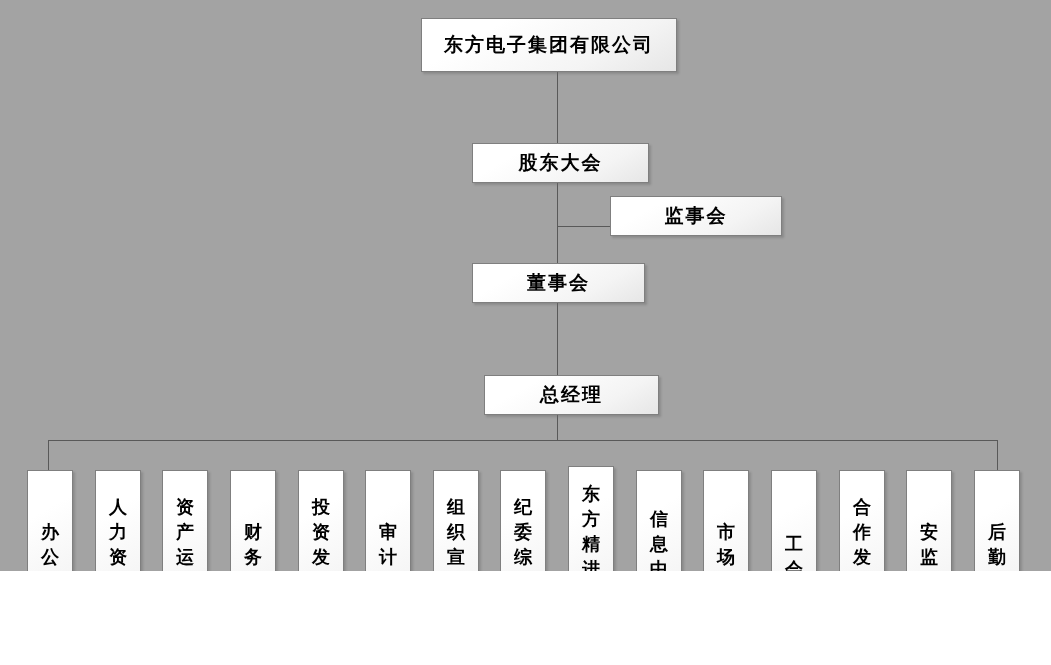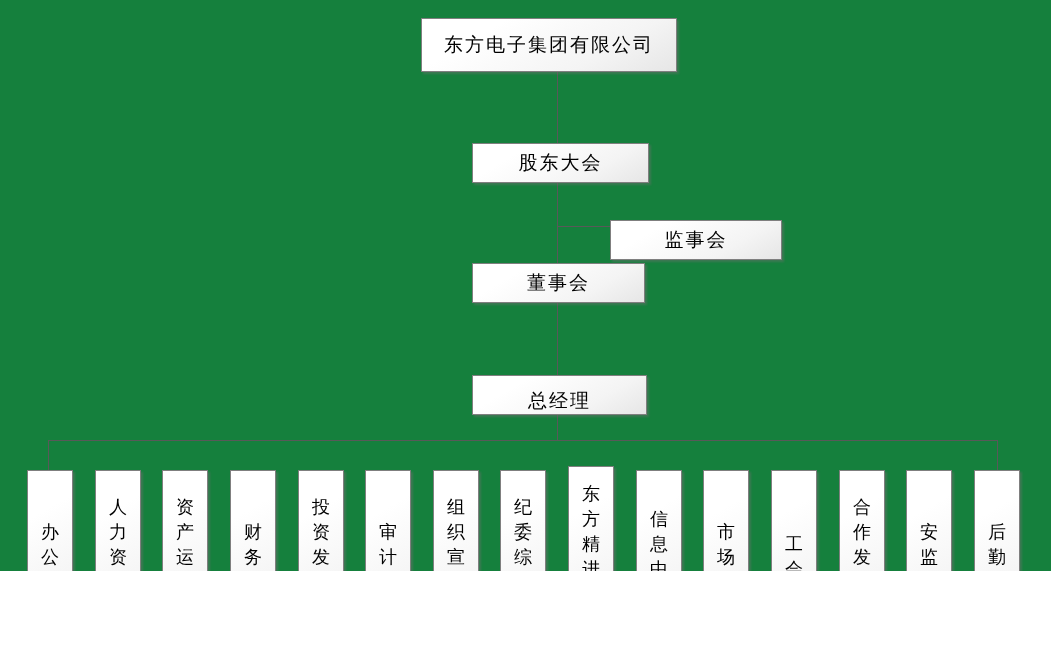--- a/index.html
+++ b/index.html
@@ -5,43 +5,44 @@
   html, body {
     margin: 0;
     padding: 0;
     background: #ffffff;
     font-family: "DejaVu Serif", "Liberation Serif", serif;
   }
   #canvas {
     position: relative;
     width: 1051px;
     height: 571px;
-    background: #15803d;
+    background: #a3a3a3;
     overflow: hidden;
     color: #000000;
+    font-weight: bold;
   }
   
   .node {
     position: absolute;
     box-sizing: border-box;
     border: 1px solid #7f7f7f;
     background: linear-gradient(150deg, #ffffff 25%, #f4f4f4 70%, #e6e6e6 100%);
     box-shadow: 2px 2px 2px rgba(110,110,110,0.45);
     display: flex;
     align-items: center;
     justify-content: center;
     font-size: 19px;
     letter-spacing: 2px;
     white-space: nowrap;
   }
   #company      { left: 421px; top: 18px;  width: 256px; height: 54px; }
   #shareholders { left: 472px; top: 143px; width: 177px; height: 40px; justify-content: center; }
-  #supervisory  { left: 610px; top: 220px; width: 172px; height: 40px; }
+  #supervisory  { left: 610px; top: 196px; width: 172px; height: 40px; }
   #board        { left: 472px; top: 263px; width: 173px; height: 40px; }
-  #gm           { left: 472px; top: 375px; width: 175px; height: 40px; align-items: flex-end; }
+  #gm           { left: 484px; top: 375px; width: 175px; height: 40px; }
 
   
   .dept-box {
     position: absolute;
     box-sizing: border-box;
     top: 470px;
     width: 46px;
     height: 172px;
     border: 1px solid #7f7f7f;
     background: linear-gradient(150deg, #ffffff 25%, #f4f4f4 70%, #e6e6e6 100%);

